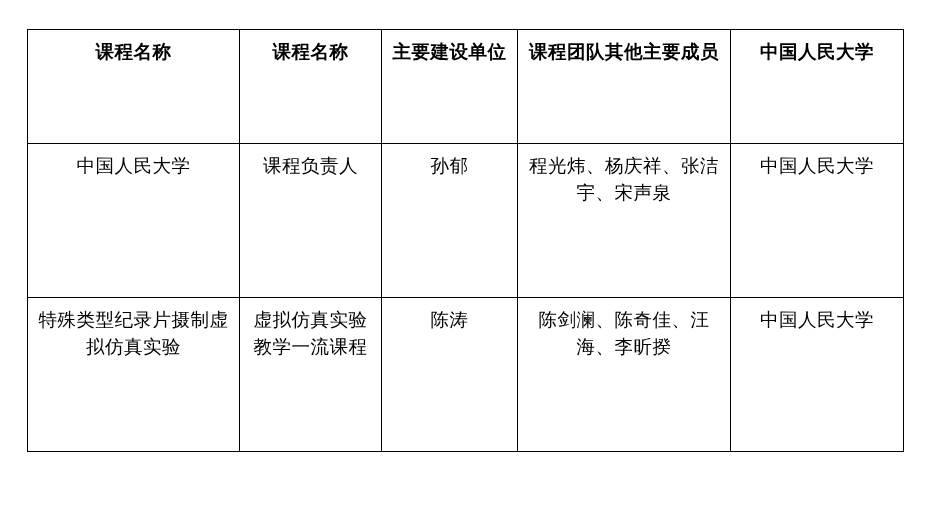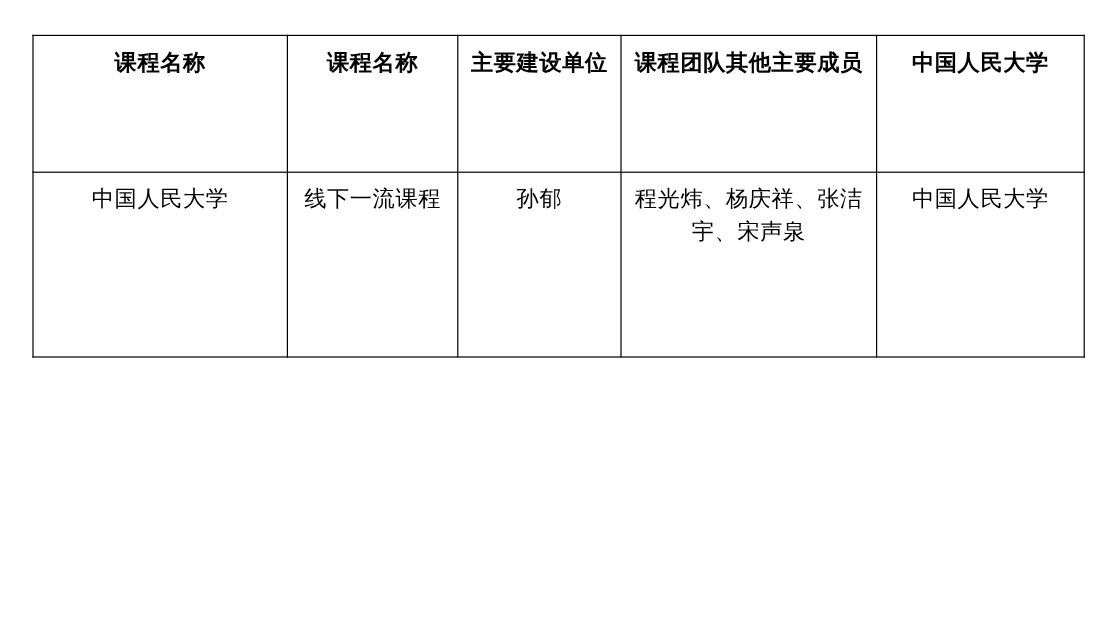--- a/index.html
+++ b/index.html
@@ -88,27 +88,44 @@
           <span class="cell-text">中国人民大学</span>
         </th>
       </tr>
     </thead>
     <tbody>
       <tr>
         <td>
           <span class="cell-text">中国人民大学</span>
         </td>
         <td>
-          <span class="cell-text">线下一流课程</span>
+          <span class="cell-text">课程负责人</span>
         </td>
         <td>
           <span class="cell-text">孙郁</span>
         </td>
         <td>
           <span class="cell-text">程光炜、杨庆祥、张洁宇、宋声泉</span>
         </td>
         <td>
           <span class="cell-text">中国人民大学</span>
         </td>
       </tr>
+      <tr>
+        <td>
+          <span class="cell-text">特殊类型纪录片摄制虚拟仿真实验</span>
+        </td>
+        <td>
+          <span class="cell-text">虚拟仿真实验教学一流课程</span>
+        </td>
+        <td>
+          <span class="cell-text">陈涛</span>
+        </td>
+        <td>
+          <span class="cell-text">陈剑澜、陈奇佳、汪海、李昕揆</span>
+        </td>
+        <td>
+          <span class="cell-text">中国人民大学</span>
+        </td>
+      </tr>
     </tbody>
   </table>
 </div>
 
 </body></html>

